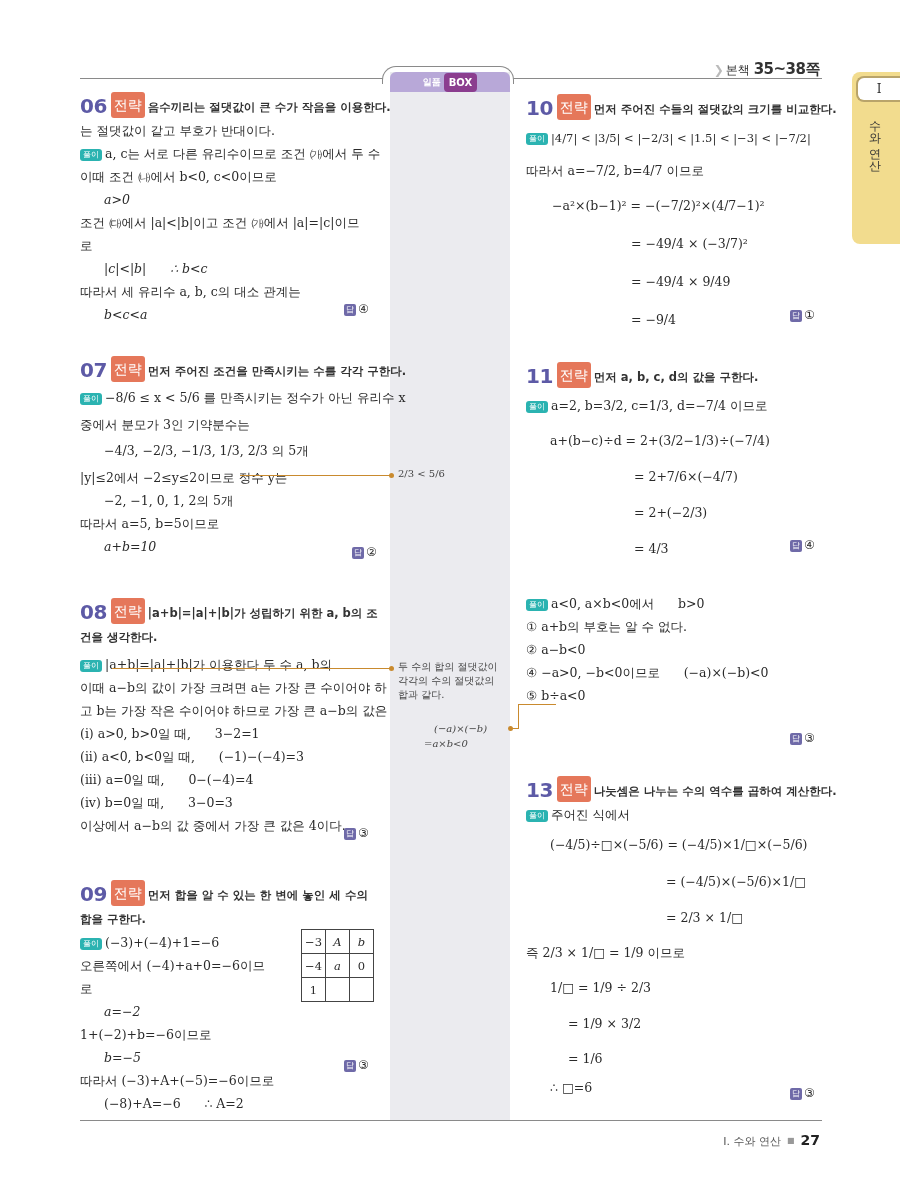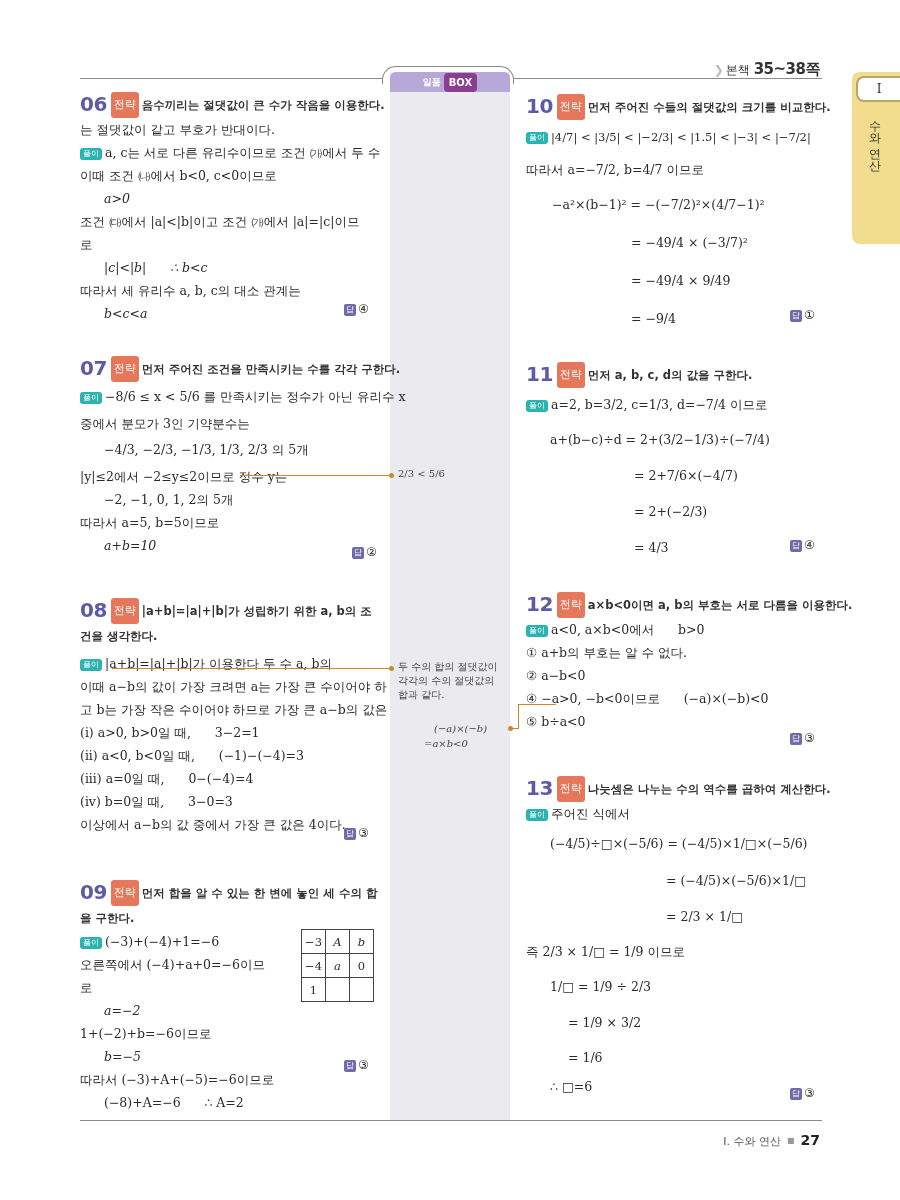--- a/index.html
+++ b/index.html
@@ -33,21 +33,21 @@
   .side-tab { position: absolute; left: 852px; top: 72px; width: 48px; height: 172px; background: #f2dc8e;
               border-radius: 8px 0 0 8px; }
   .side-tab .inner { position: absolute; left: 4px; top: 4px; width: 44px; height: 26px; background: #fff;
                      border: 2px solid #b9a46a; border-right: none; border-radius: 8px 0 0 8px;
                      display: flex; align-items: center; justify-content: center; font-size: 12px; font-family: "DejaVu Serif", serif; }
   .side-tab .vert { position: absolute; left: 14px; top: 40px; writing-mode: vertical-rl; font-size: 12px; color: #333; }
 
   
   .prob { position: absolute; font-size: 12.5px; line-height: 23px; }
   .num { color: #5d5aa6; font-size: 20px; font-weight: bold; margin-right: 4px; vertical-align: -2px; letter-spacing: -0.5px; }
-  .tag-s { display: inline-block; background: #e5775a; color: #fff; font-size: 11px; border-radius: 3px; padding: 7px 3px;
+  .tag-s { display: inline-block; background: #e5775a; color: #fff; font-size: 14px; border-radius: 3px; padding: 7px 3px;
            line-height: 12px; vertical-align: 1px; margin-right: 3px; }
   .tag-p { display: inline-block; background: #2bb3b1; color: #fff; font-size: 8px; border-radius: 3px; padding: 0 3px;
            line-height: 12px; vertical-align: 1px; margin-right: 3px; }
   .strat { font-weight: bold; font-size: 11.5px; color: #333; }
   .ln { white-space: nowrap; }
   .ind { padding-left: 24px; }
   .ans { position: absolute; font-size: 12px; white-space: nowrap; }
   .ans .ab { display: inline-block; background: #6f6aa8; color: #fff; font-size: 8px; border-radius: 2px; width: 12px;
              height: 12px; line-height: 12px; text-align: center; vertical-align: 1px; margin-right: 2px; }
 
@@ -167,21 +167,20 @@
   <div class="ln"><span class="num">11</span><span class="tag-s">전략</span><span class="strat">먼저 a, b, c, d의 값을 구한다.</span></div>
   <div class="ln" style="height:34px;line-height:34px"><span class="tag-p">풀이</span><span class="serif">a=2, b=3/2, c=1/3, d=−7/4 이므로</span></div>
   <div class="ln serif" style="padding-left:24px;height:36px;line-height:36px">a+(b−c)÷d = 2+(3/2−1/3)÷(−7/4)</div>
   <div class="ln serif" style="padding-left:108px;height:36px;line-height:36px">= 2+7/6×(−4/7)</div>
   <div class="ln serif" style="padding-left:108px;height:36px;line-height:36px">= 2+(−2/3)</div>
   <div class="ln serif" style="padding-left:108px;height:36px;line-height:36px">= 4/3</div>
 </div>
 <div class="ans" style="left:790px; top:538px;"><span class="ab">답</span><span>④</span></div>
 
 <div class="prob" style="left:526px; top:592px; width:300px;">
-  <div class="ln"><span class="num">12</span><span class="tag-s">전략</span><span class="strat">a×b&lt;0이면 a, b의 부호는 서로 다름을 이용한다.</span></div>
   <div class="ln"><span class="tag-p">풀이</span><span class="serif" style="white-space:pre">a&lt;0, a×b&lt;0에서      b&gt;0</span></div>
   <div class="ln serif">① a+b의 부호는 알 수 없다.</div>
   <div class="ln serif">② a−b&lt;0</div>
   <div class="ln serif" style="white-space:pre">④ −a&gt;0, −b&lt;0이므로      (−a)×(−b)&lt;0</div>
   <div class="ln serif">⑤ b÷a&lt;0</div>
 </div>
 <div class="ans" style="left:790px; top:731px;"><span class="ab">답</span><span>③</span></div>
 
 <div class="prob" style="left:526px; top:776px; width:300px;">
   <div class="ln"><span class="num">13</span><span class="tag-s">전략</span><span class="strat">나눗셈은 나누는 수의 역수를 곱하여 계산한다.</span></div>

